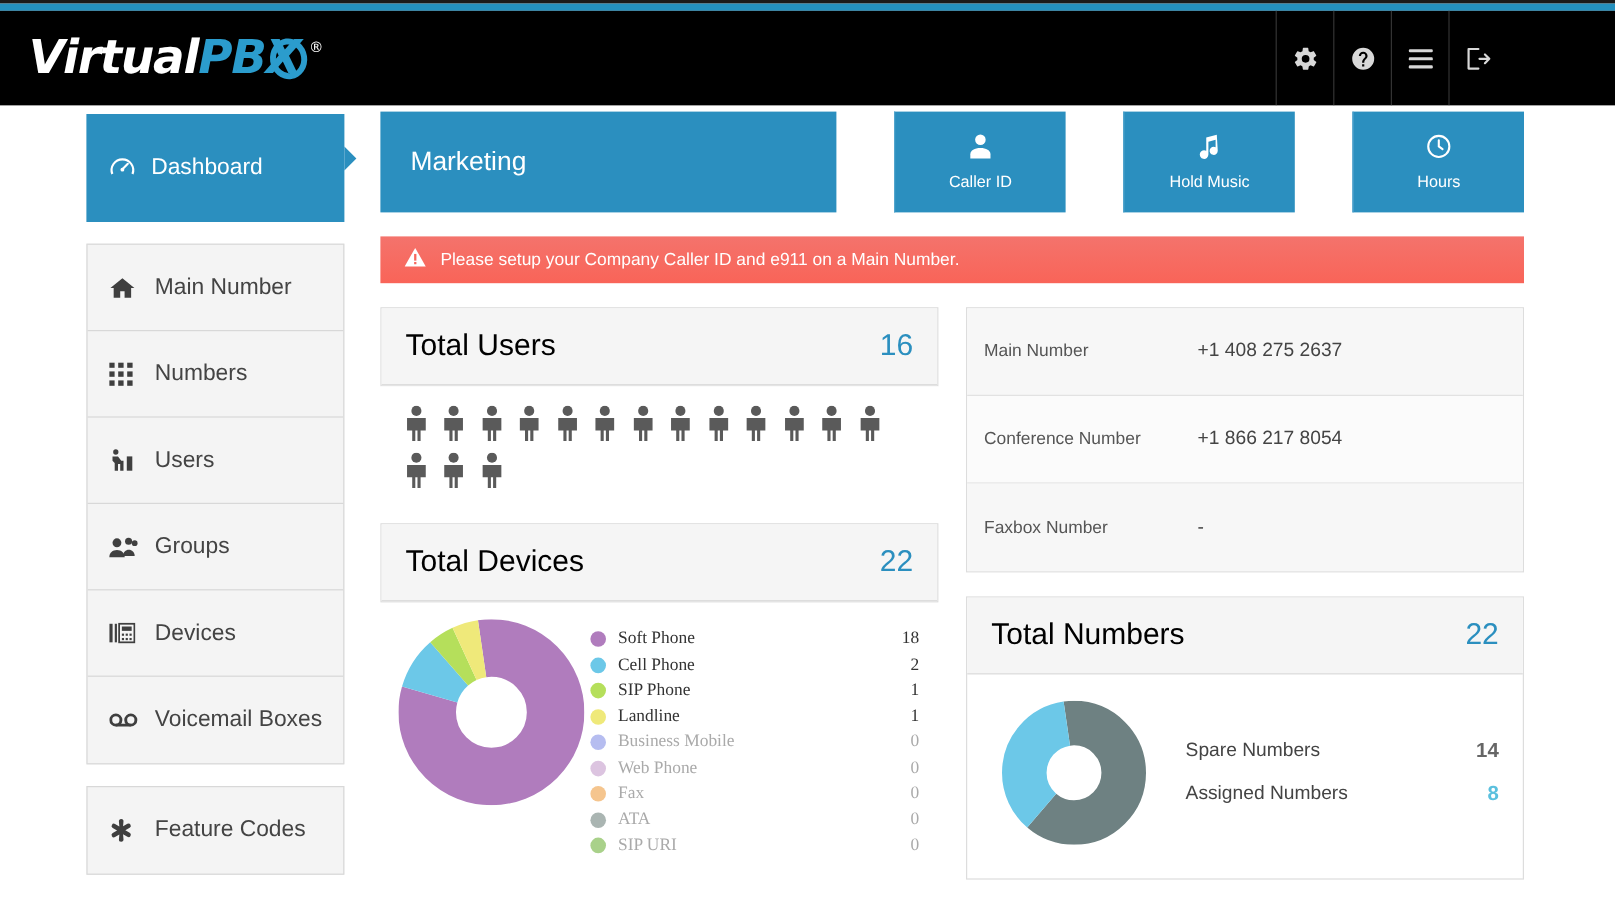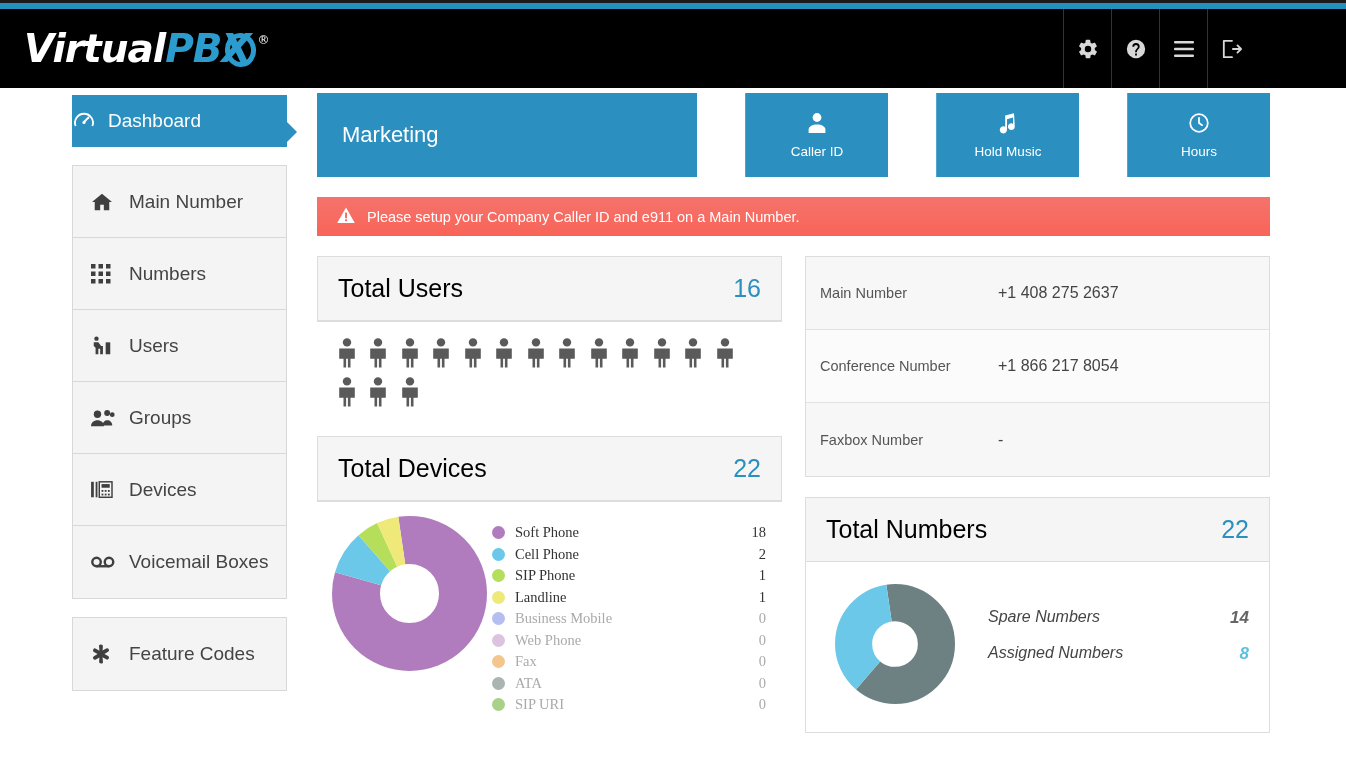--- a/index.html
+++ b/index.html
@@ -69,24 +69,24 @@
     background: #ffffff;
   }
 
   
   .sidebar {
     position: absolute; left: 72px; top: 7px;
     width: 215px;
   }
   .nav-active {
     position: relative;
-    height: 52px;
+    height: 90px;
     background: #2b8fbf;
     display: flex; align-items: center;
-    padding-left: 0;
+    padding-left: 18px;
     cursor: pointer;
   }
   .nav-active::after {
     content: "";
     position: absolute; right: -10px; top: 27px;
     width: 0; height: 0;
     border-top: 10px solid transparent;
     border-bottom: 10px solid transparent;
     border-left: 10px solid #2b8fbf;
   }
@@ -184,22 +184,22 @@
   }
   .info-row:nth-child(even) { background: #fbfbfb; }
   .info-row:last-child { border-bottom: none; }
   .info-row .k { width: 178px; font-size: 14.5px; color: #555555; }
   .info-row .v { font-size: 16px; color: #444444; }
 
   .numbers-body { display: flex; align-items: center; padding: 22px 20px 28px 14px; }
   .numbers-donut { width: 150px; display: flex; justify-content: center; }
   .numbers-legend { flex: 1; padding-left: 18px; }
   .nl-row {
-    display: flex; justify-content: space-between; align-items: flex-start;
-    height: 36px; font-size: 16px; color: #444444; font-style: italic;
+    display: flex; justify-content: space-between; align-items: center;
+    height: 36px; font-size: 16px; color: #444444;
   }
   .nl-row .v { font-size: 17px; font-weight: bold; }
   .nl-row.spare .v { color: #666666; }
   .nl-row.assigned .v { color: #5bc0de; font-weight: bold; }
 </style>
 </head>
 <body>
 
 <div class="topline"></div>
 <div class="tealbar"></div>

